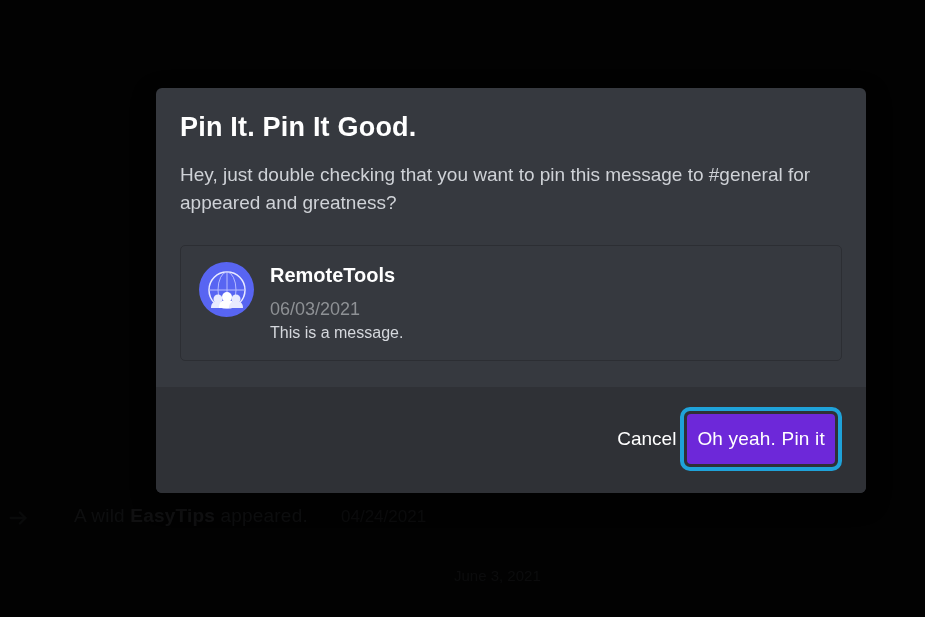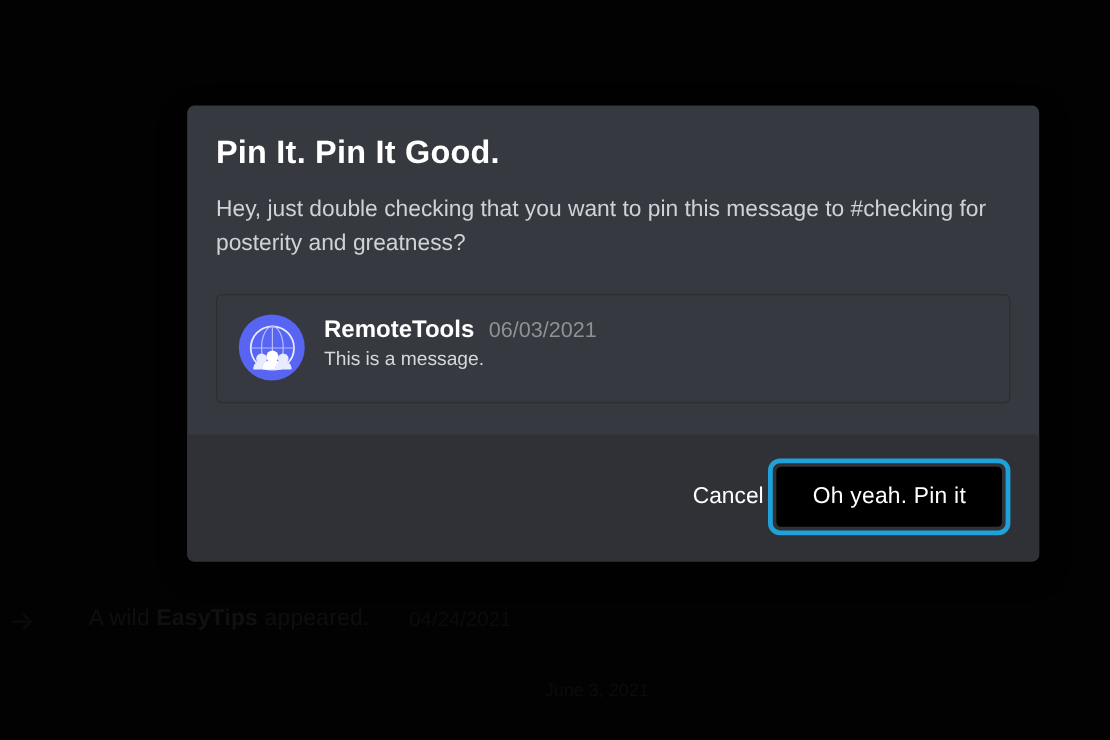--- a/index.html
+++ b/index.html
@@ -117,20 +117,21 @@
     }
     .msg-right {
       flex: 1;
       padding-top: 2px;
     }
     .msg-header {
       display: flex;
       align-items: baseline;
       gap: 12px;
       margin-bottom: 4px;
+      flex-direction: column;
     }
     .msg-author {
       color: #ffffff;
       font-size: 20px;
       font-weight: 600;
     }
     .msg-time {
       color: #8e9195;
       font-size: 18px;
     }
@@ -155,27 +156,27 @@
       font-weight: 500;
       cursor: pointer;
       padding: 8px 4px;
     }
     .btn-confirm-wrap {
       border: 4px solid #1fa2d9;
       border-radius: 10px;
       padding: 3px;
     }
     .btn-confirm {
-      background: #000000;
+      background: #6d28d9;
       border: none;
       color: #ffffff;
       font-size: 19px;
       font-weight: 500;
       cursor: pointer;
-      padding: 14px 30px;
+      padding: 14px 10px;
       border-radius: 4px;
       letter-spacing: 0.2px;
     }
   </style>
 </head>
 <body>
 
 <div class="bg-content">
   <div class="bg-arrow">
     <svg viewBox="0 0 24 24" fill="none" stroke="currentColor" stroke-width="2.5" stroke-linecap="round" stroke-linejoin="round">
@@ -188,21 +189,21 @@
   </div>
   <div class="bg-date">04/24/2021</div>
   <div class="bg-divider-date">June 3, 2021</div>
 </div>
 
 <div class="backdrop"></div>
 
 <div class="modal">
   <div class="modal-body">
     <h2 class="modal-title">Pin It. Pin It Good.</h2>
-    <p class="modal-desc">Hey, just double checking that you want to pin this message to #checking for posterity and greatness?</p>
+    <p class="modal-desc">Hey, just double checking that you want to pin this message to #general for appeared and greatness?</p>
     <div class="message-preview">
       <div class="avatar">
         <svg viewBox="0 0 48 48">
           <circle cx="24" cy="24" r="24" fill="#5865f2"></circle>
           <path d="M24 6 C14 6 6 14 6 24 C6 34 14 42 24 42 C34 42 42 34 42 24 C42 14 34 6 24 6 Z" fill="none" stroke="#e8eaff" stroke-width="1.5"></path>
           <line x1="24" y1="6" x2="24" y2="42" stroke="#b8bdff" stroke-width="1"></line>
           <line x1="6" y1="24" x2="42" y2="24" stroke="#b8bdff" stroke-width="1"></line>
           <ellipse cx="24" cy="24" rx="9" ry="18" fill="none" stroke="#b8bdff" stroke-width="1"></ellipse>
           <circle cx="15" cy="33" r="4.5" fill="#e8eaff"></circle>
           <path d="M8 42 C8 37 11 35 15 35 C19 35 22 37 22 42 Z" fill="#e8eaff"></path>

